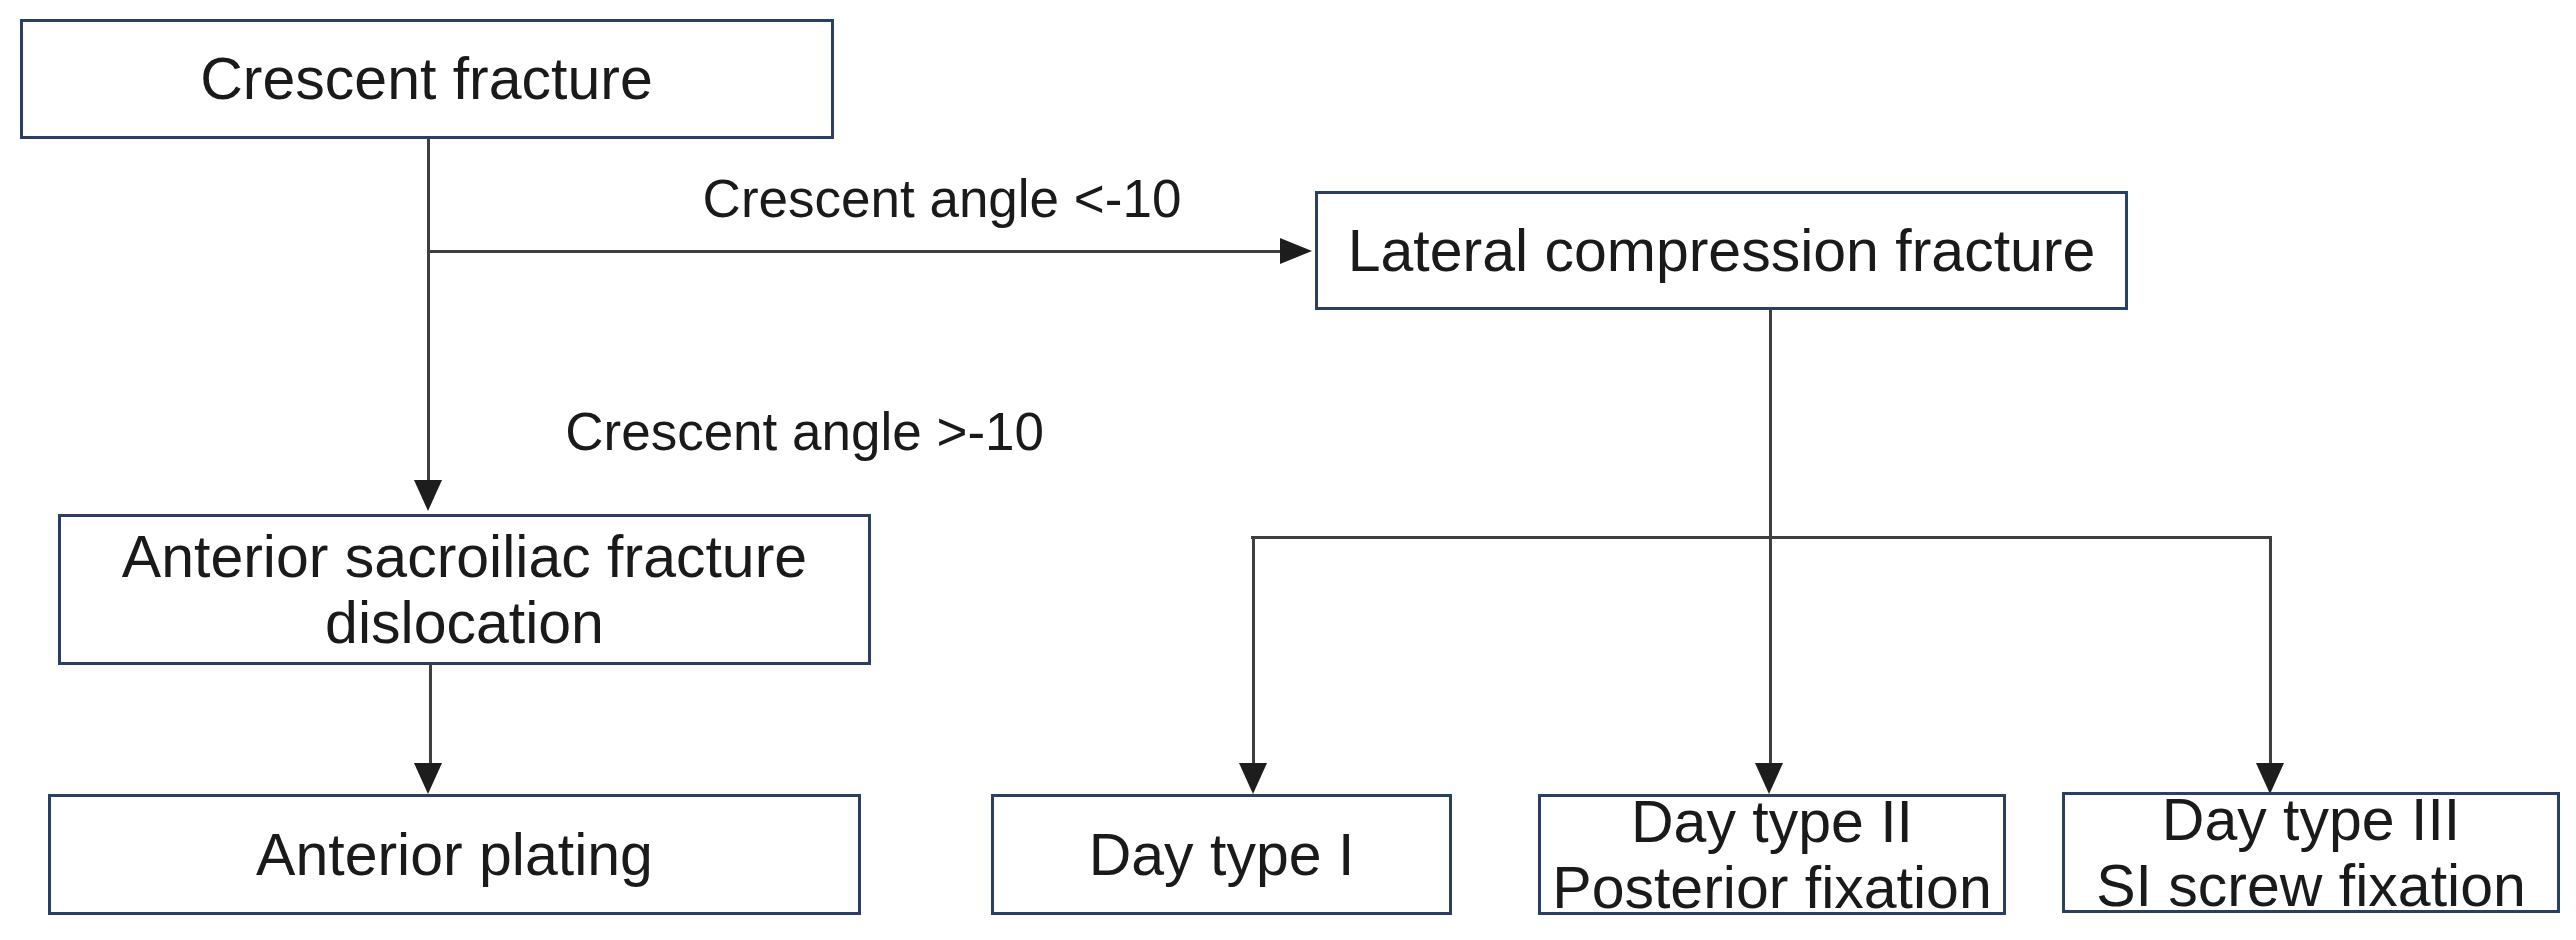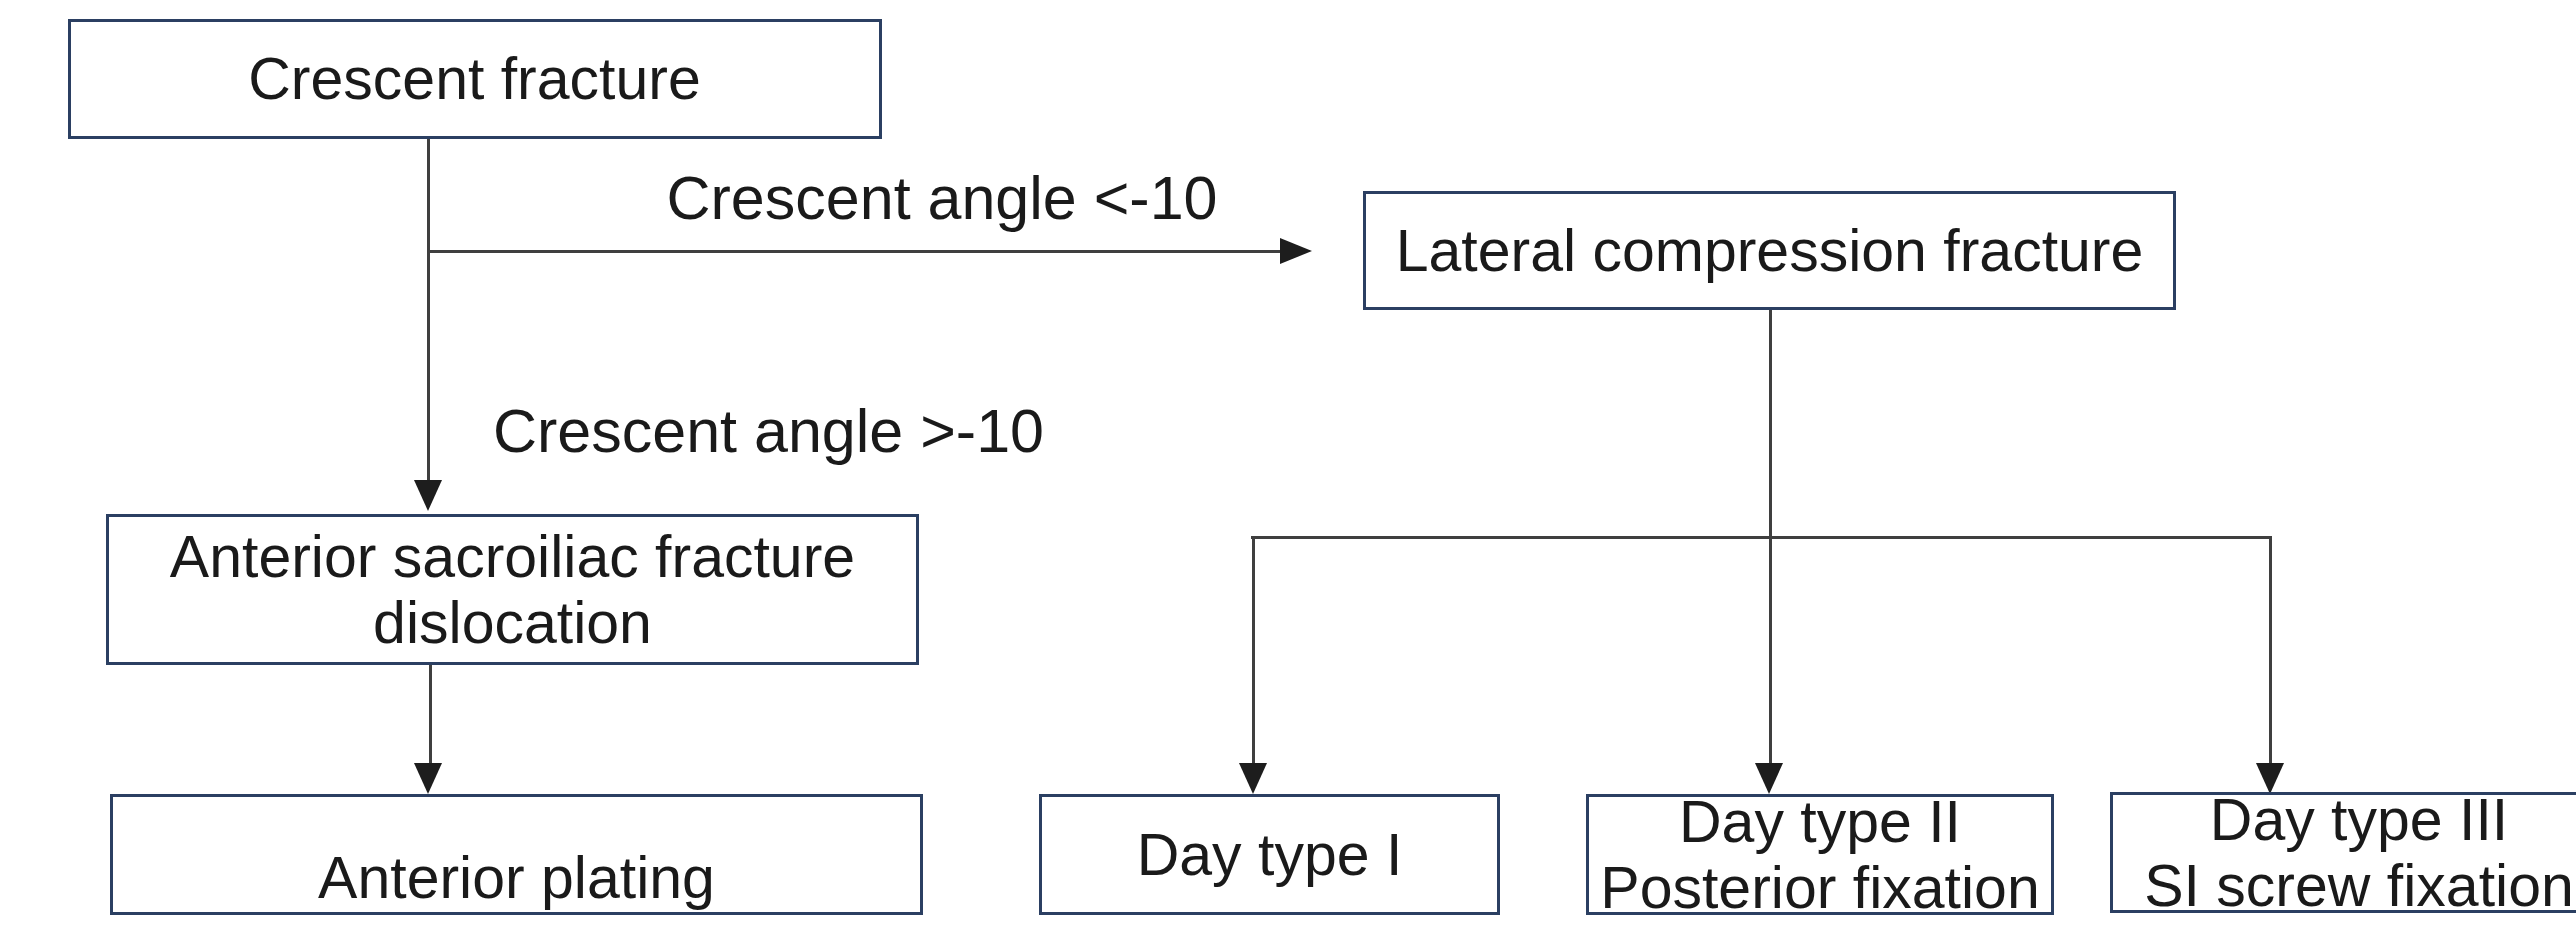--- a/index.html
+++ b/index.html
@@ -15,27 +15,26 @@
     position:absolute;
     box-sizing:border-box;
     background:#ffffff;
     border:3.4px solid var(--box-border,#2b3f62);
     display:flex;
     flex-direction:column;
     align-items:center;
     justify-content:center;
     text-align:center;
     overflow:visible;
-    margin-left:48px;
   }
   .box .t1{display:block;font-size:59px;line-height:68px;white-space:nowrap;}
   .box .t2{display:block;font-size:59px;line-height:66px;white-space:nowrap;}
   .edge-label{
     position:absolute;
-    font-size:61px;
+    font-size:53px;
     line-height:71px;
     text-align:center;
     white-space:nowrap;
   }
   .hline,.vline{position:absolute;background:var(--line-color,#3f3f3f);}
   .hline{height:2.5px;}
   .vline{width:2.5px;}
   .arrow-down{
     position:absolute;width:0;height:0;
     border-left:14.4px solid transparent;
@@ -78,21 +77,21 @@
 
   <div class="box" style="left:1315px;top:191px;width:813px;height:119px;">
     <span class="t1">Lateral compression fracture</span>
   </div>
 
   <div class="box" style="left:58px;top:514px;width:813px;height:151px;">
     <span class="t2">Anterior sacroiliac fracture</span>
     <span class="t2">dislocation</span>
   </div>
 
-  <div class="box" style="left:62px;top:794px;width:813px;height:121px;justify-content:flex-end;">
+  <div class="box" style="left:48px;top:794px;width:813px;height:121px;">
     <span class="t1">Anterior plating</span>
   </div>
 
   <div class="box" style="left:991px;top:794px;width:461px;height:121px;">
     <span class="t2">Day type I</span>
   </div>
 
   <div class="box" style="left:1538px;top:794px;width:468px;height:121px;">
     <span class="t2">Day type II</span>
     <span class="t2">Posterior fixation</span>

